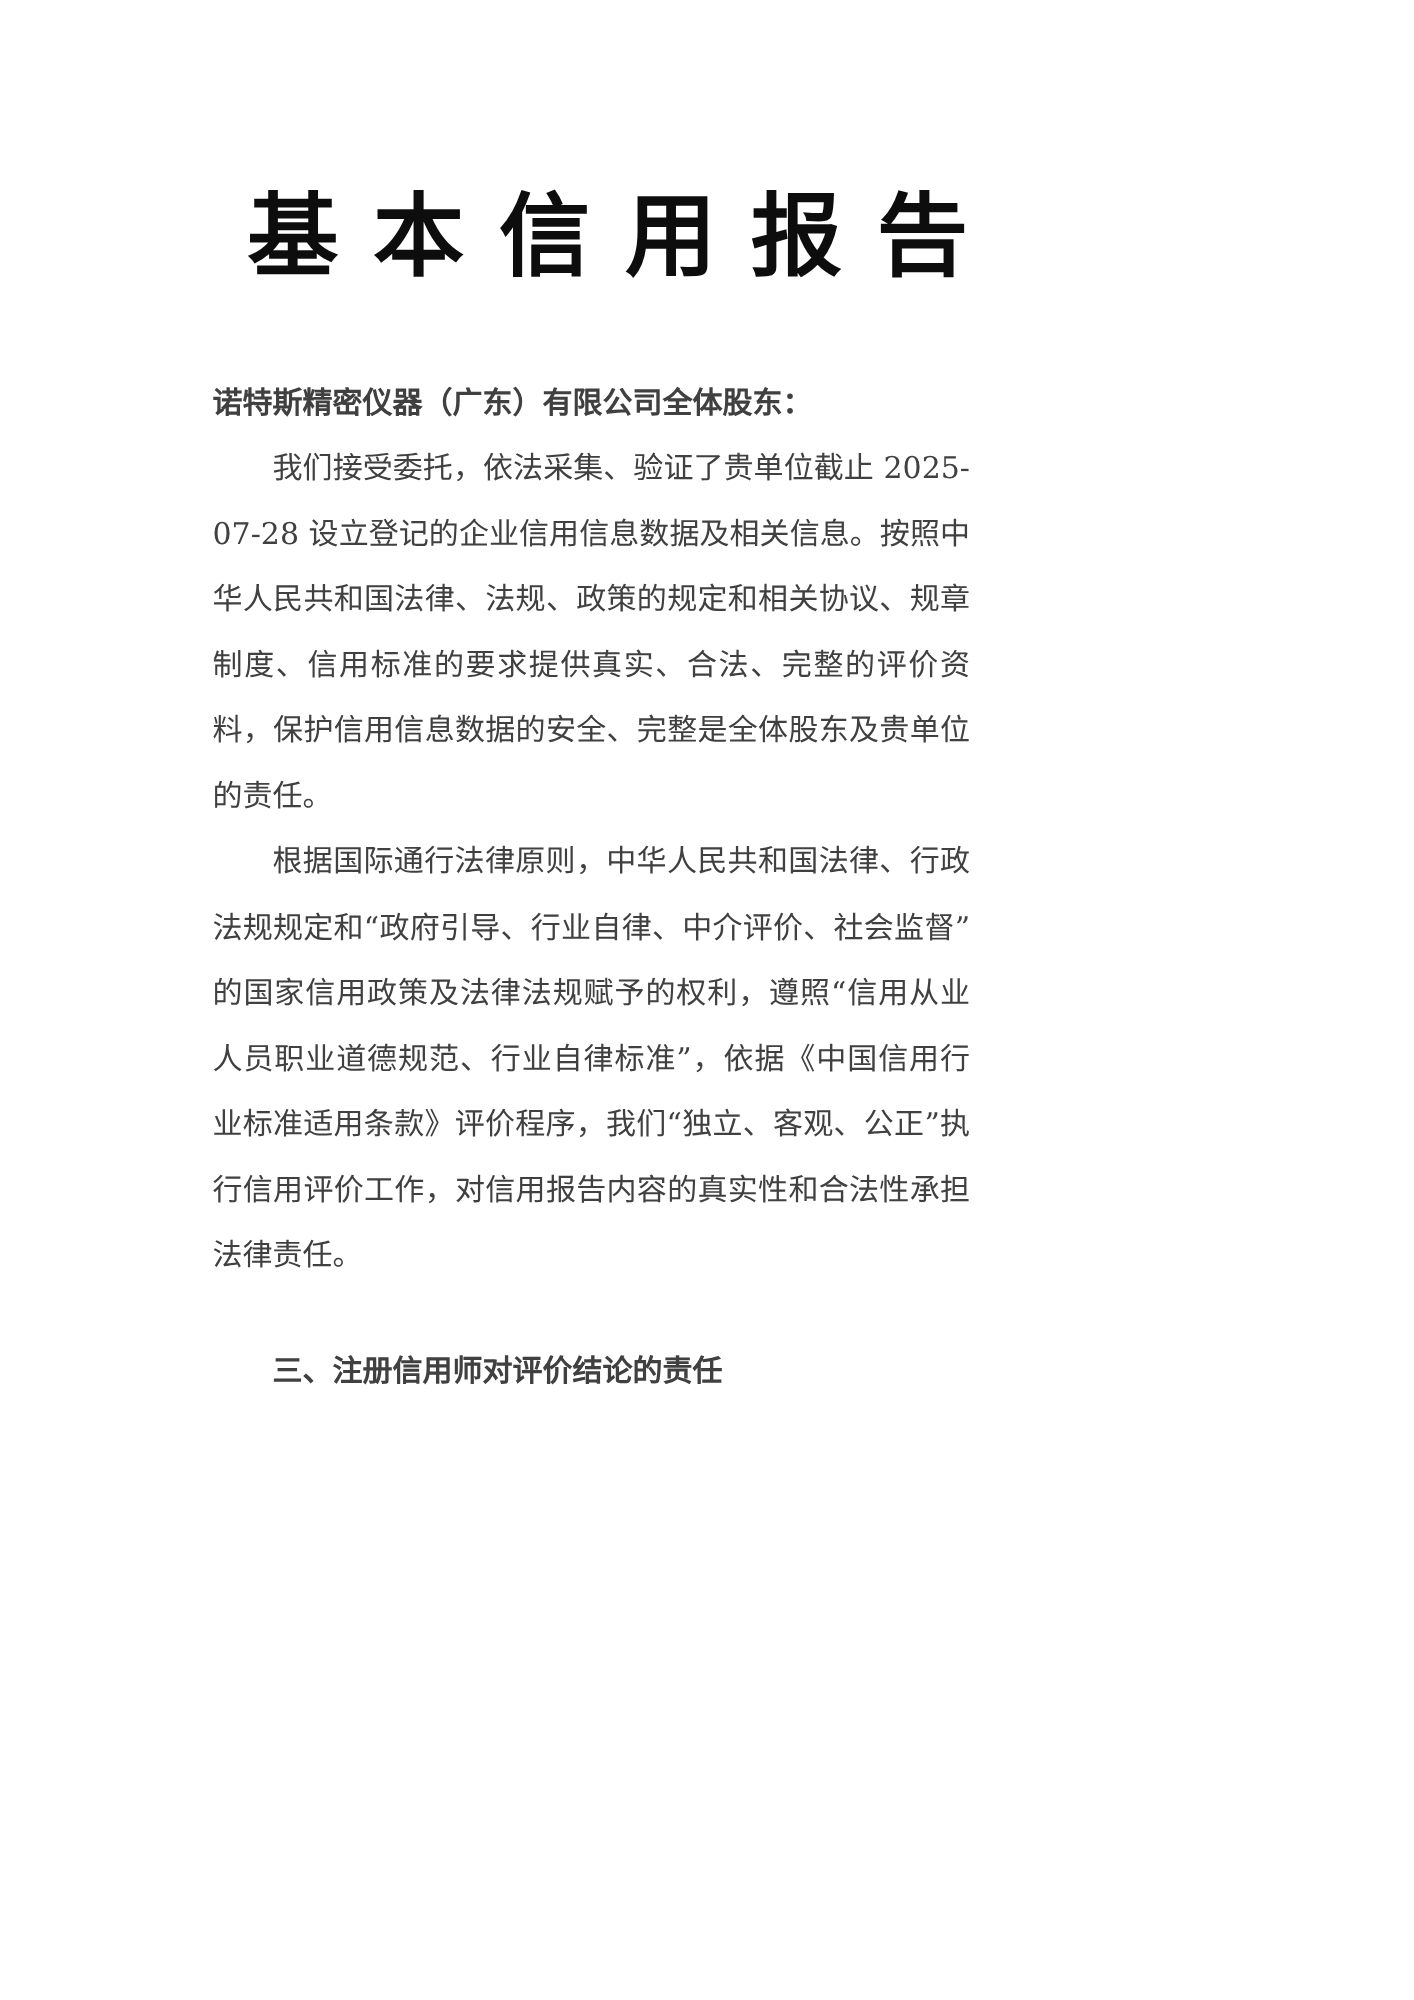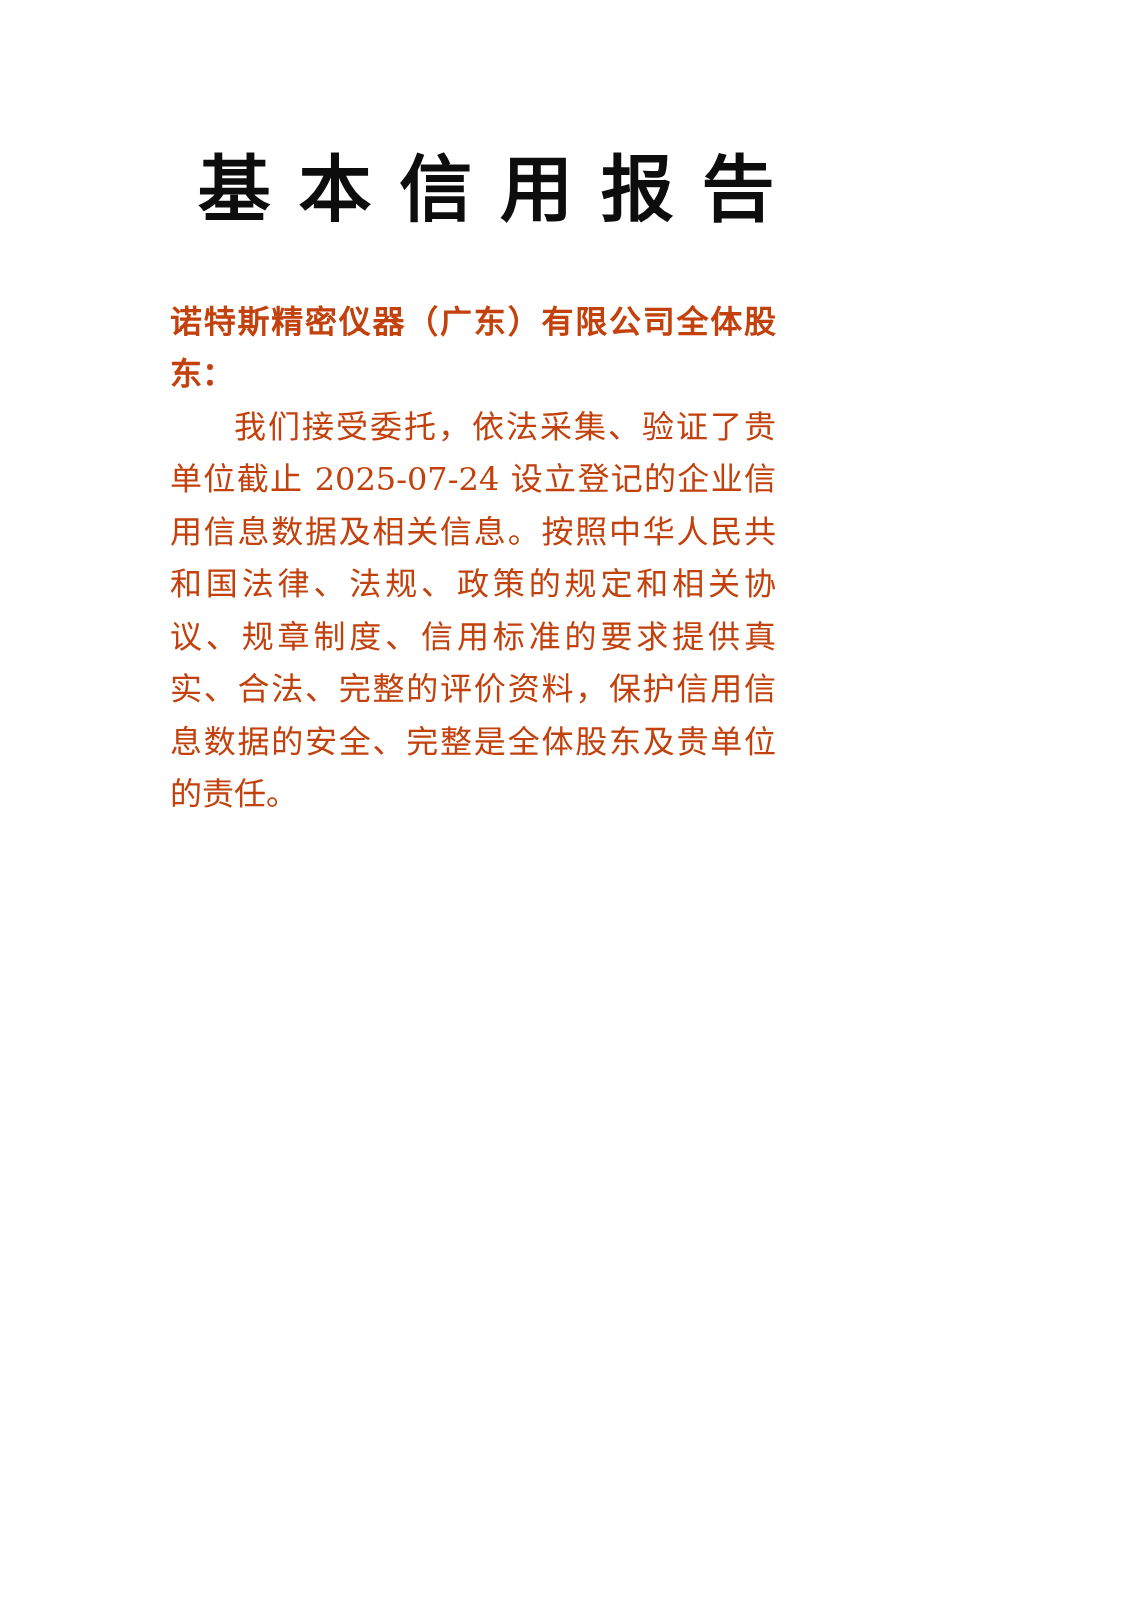--- a/index.html
+++ b/index.html
@@ -24,24 +24,24 @@
     line-height: 1.2;
     text-align: center;
     letter-spacing: 0.38em;
     text-indent: 0.38em; 
     white-space: nowrap;
     color: #0d0d0d;
     margin: 0;
   }
   .doc-body {
     margin-top: 62px;
-    font-size: 32px;
+    font-size: 24px;
     line-height: 52.5px;
     text-align: justify;
-    color: #c2410c;
+    color: #404040;
   }
   .salutation {
     font-weight: bold;
     margin: 0;
   }
   .para {
     margin: 0;
     text-indent: 2em;
   }
   .section-heading {
@@ -54,19 +54,21 @@
 <body>
 
 <div class="page">
 
   <h1 class="doc-title">基本信用报告</h1>
 
   <div class="doc-body">
 
     <p class="salutation">诺特斯精密仪器（广东）有限公司全体股东：</p>
 
-    <p class="para">我们接受委托，依法采集、验证了贵单位截止 2025-07-24 设立登记的企业信用信息数据及相关信息。按照中华人民共和国法律、法规、政策的规定和相关协议、规章制度、信用标准的要求提供真实、合法、完整的评价资料，保护信用信息数据的安全、完整是全体股东及贵单位的责任。</p>
+    <p class="para">我们接受委托，依法采集、验证了贵单位截止 2025-07-28 设立登记的企业信用信息数据及相关信息。按照中华人民共和国法律、法规、政策的规定和相关协议、规章制度、信用标准的要求提供真实、合法、完整的评价资料，保护信用信息数据的安全、完整是全体股东及贵单位的责任。</p>
+
+    <p class="para">根据国际通行法律原则，中华人民共和国法律、行政法规规定和“政府引导、行业自律、中介评价、社会监督”的国家信用政策及法律法规赋予的权利，遵照“信用从业人员职业道德规范、行业自律标准”，依据《中国信用行业标准适用条款》评价程序，我们“独立、客观、公正”执行信用评价工作，对信用报告内容的真实性和合法性承担法律责任。</p>
 
 
-
+    <p class="section-heading">三、注册信用师对评价结论的责任</p>
 
   </div>
 </div>
 
 </body></html>

